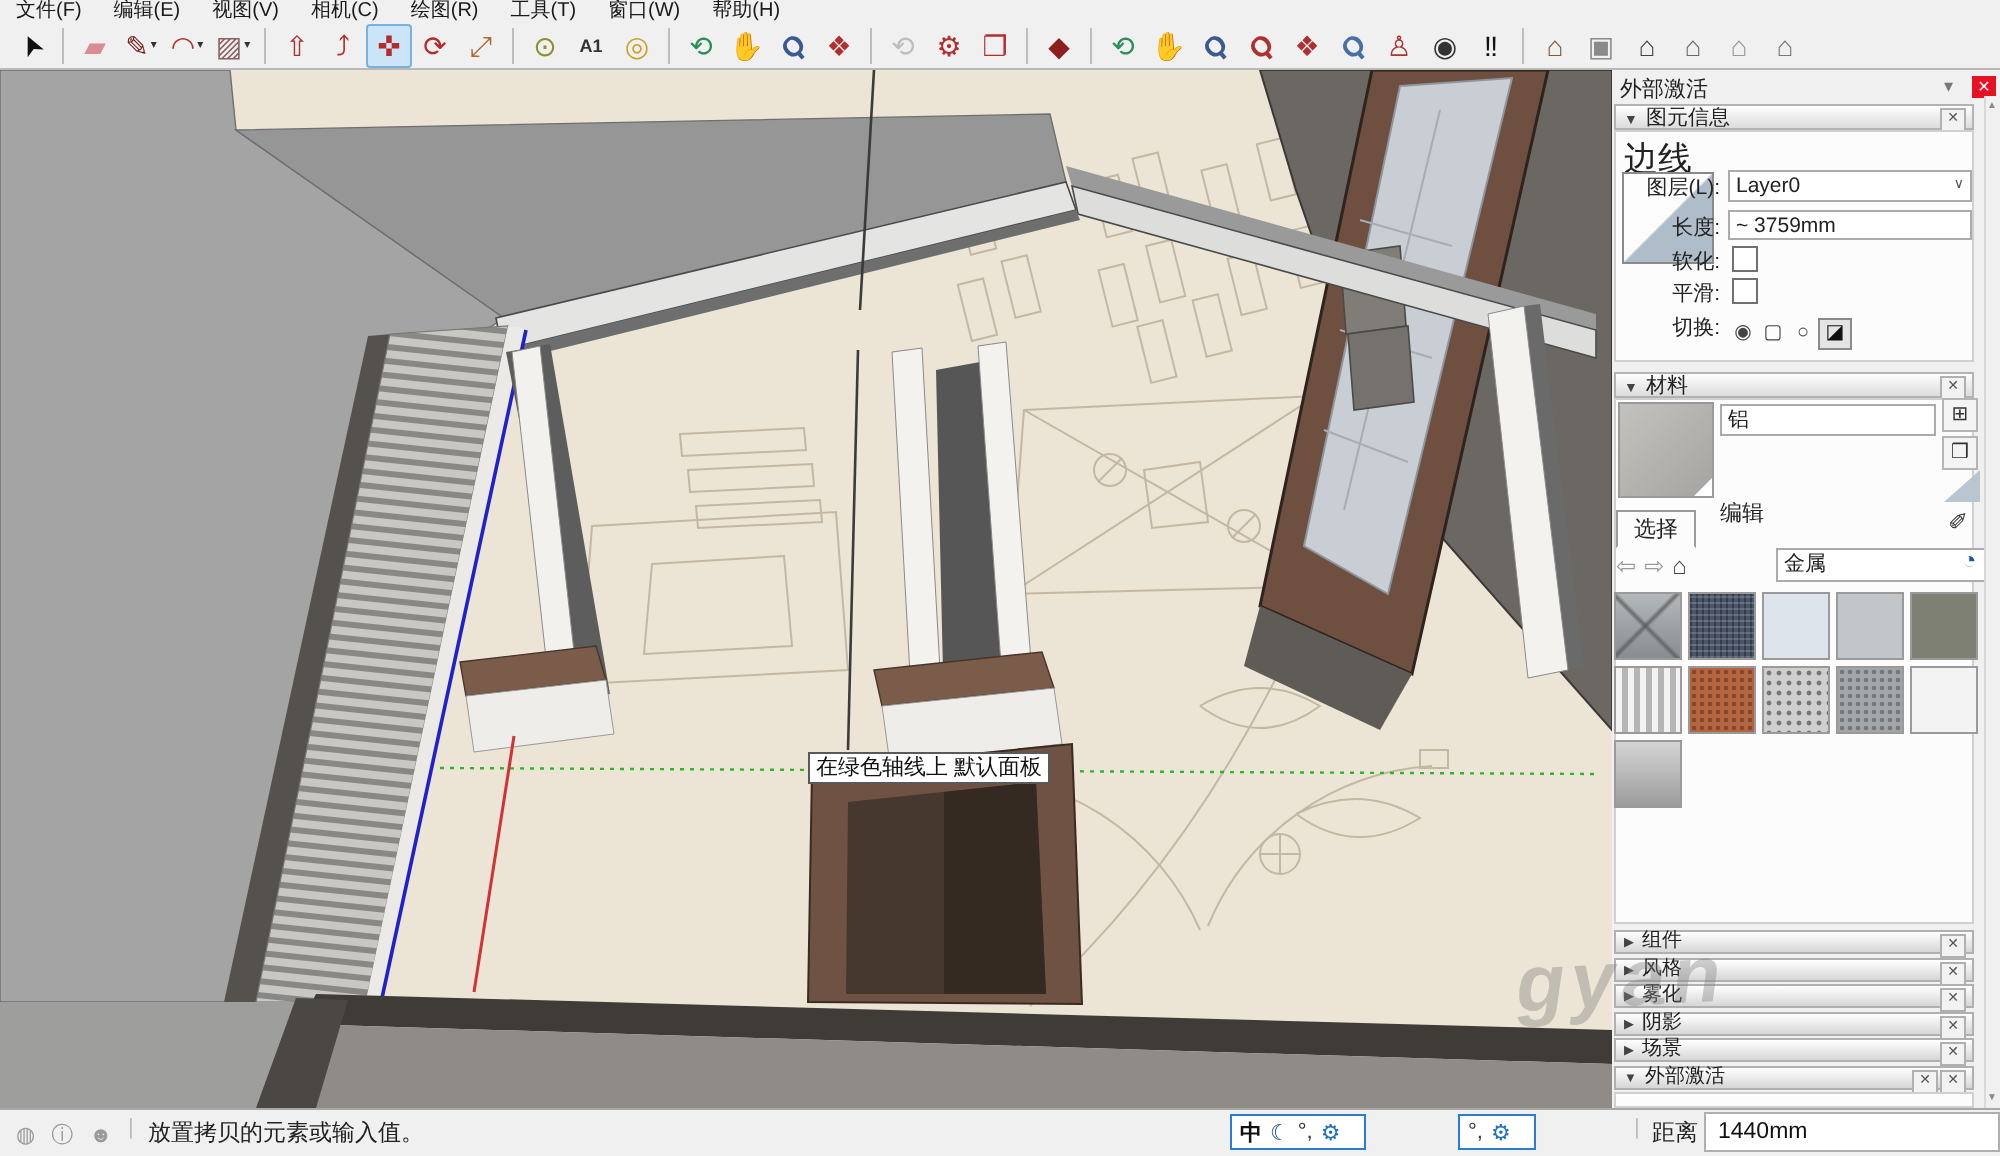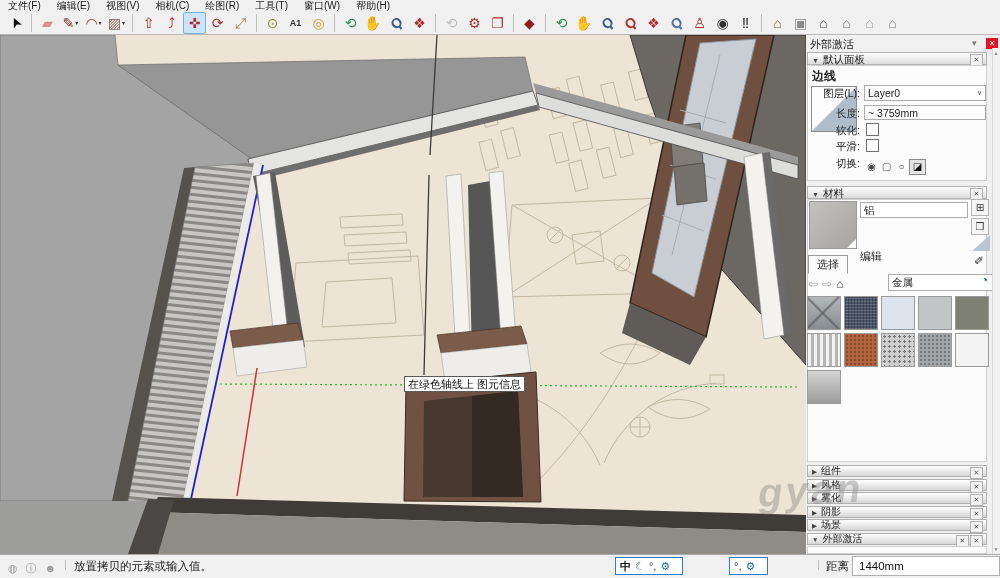--- a/index.html
+++ b/index.html
@@ -34,21 +34,21 @@
   #tray-close{left:986px;top:38px;width:12px;height:11px;background:#e81123;color:#fff;font-size:8px;
               line-height:11px;text-align:center}
   .sechdr{left:807px;width:180px;height:13px;background:linear-gradient(#fefefe,#dcdcdc);
           border:1px solid #b3b3b3;font-size:10.5px;color:#222;line-height:13px;box-sizing:border-box;
           padding-left:4px}
   .sechdr .tri{font-size:7px;color:#444;margin-right:4px}
   .xbox{position:absolute;right:3px;top:1px;width:11px;height:10px;border:1px solid #b0b0b0;background:#f2f2f2;
         font-size:7px;line-height:9px;text-align:center;color:#555}
   .xbox.two{right:17px}
   .whitepane{left:807px;width:180px;background:#fcfcfc;border:1px solid #d0d0d0;box-sizing:border-box}
-  #entity-type{left:812px;top:68px;font-size:12px;font-weight:bold;color:#222}
+  #entity-type{left:812px;top:68px;font-size:17px;font-weight:normal;color:#222}
   #edge-thumb{left:811px;top:86px;width:44px;height:44px;border:1px solid #8a8a8a;
               background:linear-gradient(to bottom right,#fdfdfd 49%,#aebdc9 51%)}
   .flabel{position:absolute;font-size:10.5px;color:#222;text-align:right;width:56px}
   .fbox{position:absolute;background:#fff;border:1px solid #ababab;font-size:10.5px;color:#222;
         line-height:14px;padding:0 3px;box-sizing:border-box}
   .fbox .carr{position:absolute;right:3px;top:0;font-size:7px;color:#555}
   .chk{position:absolute;width:11px;height:11px;background:#fff;border:1px solid #707070}
   .tglicon{width:15px;height:14px;display:inline-block;text-align:center;font-size:10px;color:#444;line-height:14px}
   .tglicon.pressed{border:1px solid #8a8a8a;background:#e4e4e4;color:#111}
   #mat-thumb{left:809px;top:201px;width:46px;height:46px;border:1px solid #9a9a9a;
@@ -257,30 +257,30 @@
 
   <g>
     <polygon points="158,462 806,480 806,497 150,477" fill="#3f3b37"></polygon>
     <polygon points="150,477 806,497 806,519 138,519" fill="#8f8c88"></polygon>
     <polygon points="0,466 156,466 138,519 0,519" fill="#9e9e9c"></polygon>
     <polygon points="148,464 174,465 158,519 128,519" fill="#4a4744"></polygon>
   </g>
 </svg>
 </div>
 
-<div id="tooltip" class="abs">在绿色轴线上 图元信息</div>
+<div id="tooltip" class="abs">在绿色轴线上 默认面板</div>
 <div id="watermark" class="abs">gyan</div>
 
 <div id="tray" class="abs"></div>
 <div id="tray-title" class="abs">外部激活</div>
 <div id="tray-pin" class="abs">▾</div>
 <div id="tray-close" class="abs">✕</div>
 
 <div class="sechdr abs" style="top:52px">
-  <span class="tri">▼</span><span>默认面板</span>
+  <span class="tri">▼</span><span>图元信息</span>
   <span class="xbox">✕</span>
 </div>
 <div class="whitepane abs" style="top:65px;height:116px"></div>
 <div id="entity-type" class="abs">边线</div>
 <div id="edge-thumb" class="abs"></div>
 <div class="flabel" style="left:804px;top:87px">图层(L):</div>
 <div class="fbox" style="left:864px;top:85px;width:122px;height:16px">
   <span>Layer0</span><span class="carr">∨</span>
 </div>
 <div class="flabel" style="left:804px;top:107px">长度:</div>

